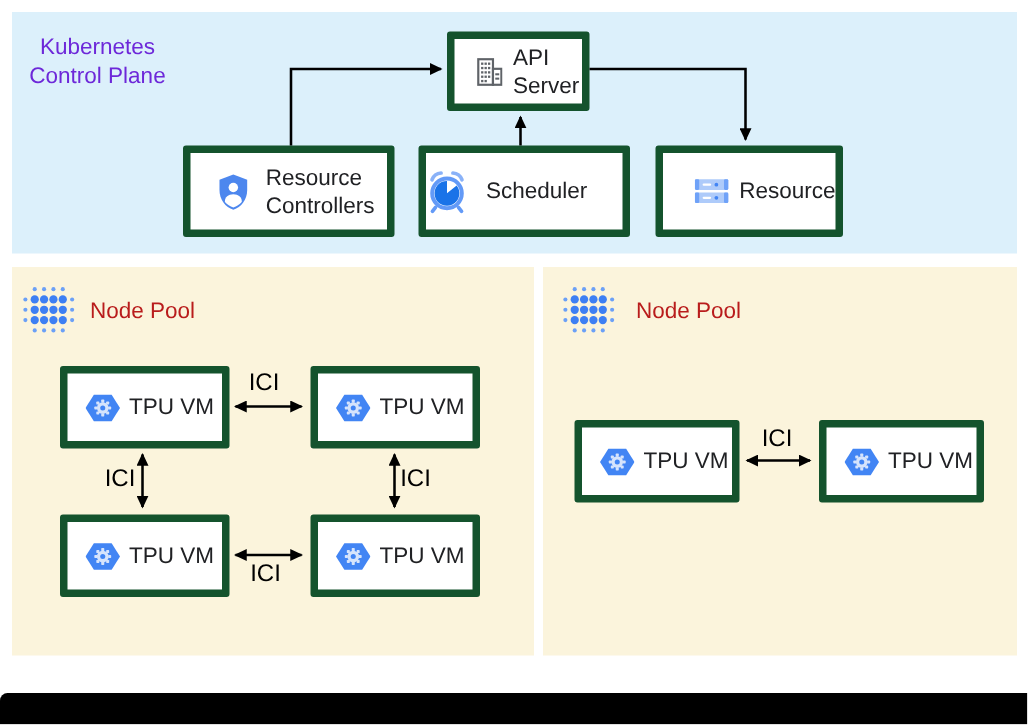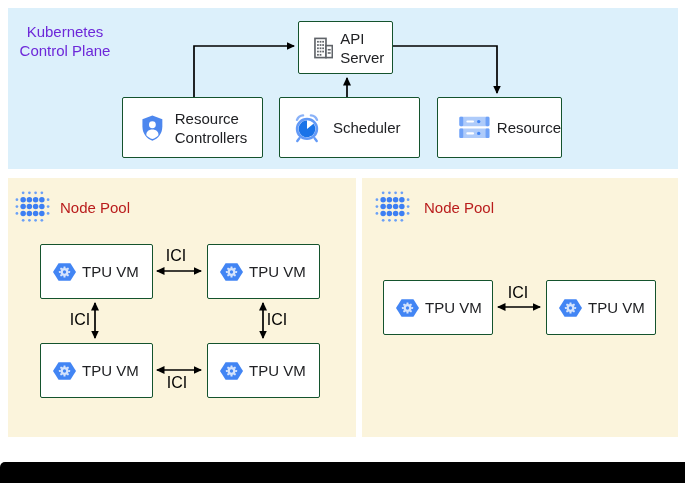--- a/index.html
+++ b/index.html
@@ -4,36 +4,36 @@
 <style>
   html,body{margin:0;padding:0;background:#fff;}
   body{font-family:"Liberation Sans","DejaVu Sans",sans-serif;color:#202124;}
   .canvas{position:relative;width:685px;height:483px;background:#fff;overflow:hidden;}
   .panel{position:absolute;}
   .panel-blue{left:8px;top:8px;width:670px;height:161px;background:#dcf0fb;}
   .panel-cream-left{left:8px;top:178px;width:348px;height:259px;background:#fbf4dc;}
   .panel-cream-right{left:362px;top:178px;width:316px;height:259px;background:#fbf4dc;}
   .cp-label{position:absolute;left:4px;top:14px;width:106px;text-align:center;
     font-size:15px;line-height:19px;color:#6d28d9;}
-  .node-box{position:absolute;background:#fff;border:1px solid #14532d;border-radius:2px;
+  .node-box{position:absolute;background:#fff;border:5px solid #14532d;border-radius:2px;
     display:flex;align-items:center;box-sizing:border-box;}
   .node-label{font-size:15px;line-height:19px;color:#202124;}
   .pool-header-icon{position:absolute;}
   .pool-label{position:absolute;font-size:15px;line-height:19px;color:#b91c1c;}
   .ici-label{position:absolute;transform:translate(-50%,-50%);font-size:16px;
     line-height:12px;color:#000;}
   .arrow-layer{position:absolute;left:0;top:0;width:685px;height:483px;pointer-events:none;}
   .bottom-bar{position:absolute;left:0;top:462px;width:685px;height:21px;background:#000;
     border-top-left-radius:5px;}
   
   .box-api{left:290px;top:13px;width:95px;height:53px;padding-left:15px;}
   .box-api .node-label{margin-left:7px;width:54px;}
   .box-rc{left:114px;top:89px;width:141px;height:61px;padding-left:18px;}
   .box-rc .node-label{margin-left:11px;width:92px;}
-  .box-sched{left:271px;top:89px;width:141px;height:61px;padding-left:13px;}
+  .box-sched{left:271px;top:89px;width:141px;height:61px;}
   .box-sched .node-label{margin-left:12px;}
   .box-storage{left:429px;top:89px;width:125px;height:61px;padding-left:21px;}
   .box-storage .node-label{margin-left:7px;}
   .tpu-box{width:113px;height:55px;padding-left:12px;}
   .tpu-box .node-label{margin-left:6px;}
   .tpu-box-r{width:110px;height:55px;padding-left:12px;}
   .tpu-box-r .node-label{margin-left:6px;}
   .b1{left:32px;top:66px;}  .b2{left:199px;top:66px;}
   .b3{left:32px;top:165px;} .b4{left:199px;top:165px;}
   .b5{left:21px;top:102px;} .b6{left:184px;top:102px;}

